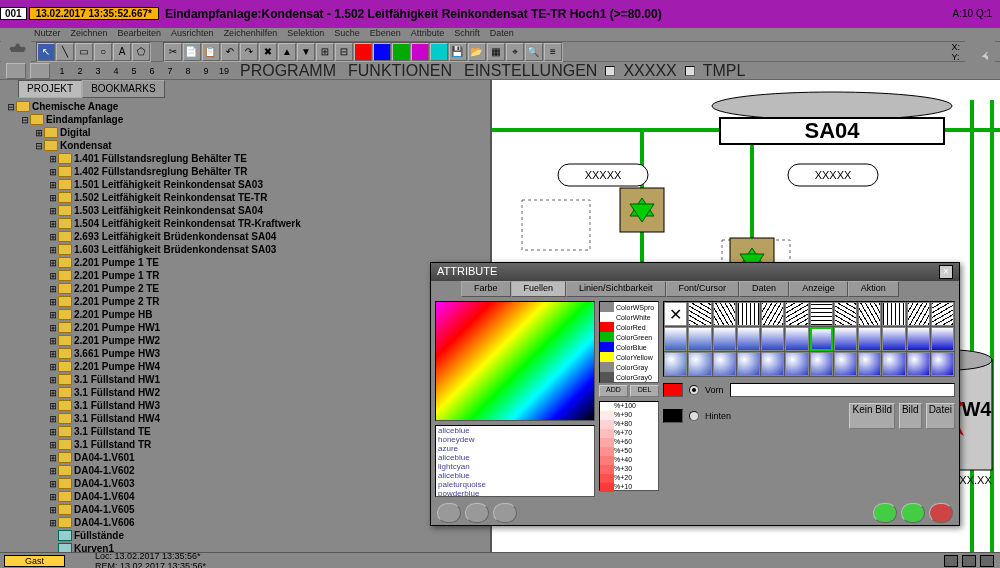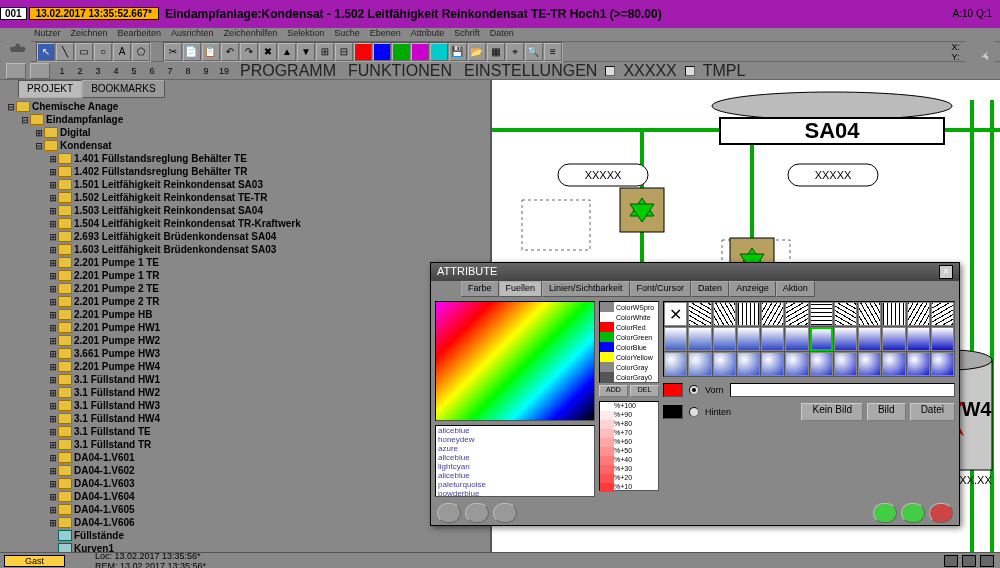--- a/index.html
+++ b/index.html
@@ -50,21 +50,21 @@
 
 .canvas { flex: 1; background: #fff; position: relative; overflow: hidden; }
 .canvas svg { position: absolute; top: 0; left: 0; }
 
 
 .dialog { position: absolute; left: 430px; top: 262px; width: 530px; background: #888; border: 1px solid #000; box-shadow: 2px 2px 6px rgba(0,0,0,0.5); }
 .dlg-title { height: 18px; background: linear-gradient(#666, #444); color: #fff; font-size: 11px; padding: 2px 6px; display: flex; justify-content: space-between; }
 .dlg-close { width: 14px; height: 14px; background: #ccc; border: 1px solid #000; text-align: center; line-height: 12px; cursor: pointer; font-size: 10px; }
 .dlg-obj { text-align: center; font-size: 10px; padding: 2px; }
 .dlg-tabs { display: flex; height: 16px; background: #888; padding-left: 30px; }
-.dlg-tab { padding: 1px 6px; font-size: 9px; background: #999; border: 1px outset #aaa; cursor: pointer; }
+.dlg-tab { padding: 1px 12px; font-size: 9px; background: #999; border: 1px outset #aaa; cursor: pointer; }
 .dlg-tab.active { background: #bbb; }
 .dlg-body { display: flex; padding: 4px; gap: 4px; }
 .dlg-left { width: 160px; }
 .gradient-box { width: 100%; height: 120px; background: linear-gradient(135deg, #f0f 0%, #f00 20%, #ff0 40%, #0f0 55%, #0ff 70%, #00f 85%, #000 100%); border: 1px inset #555; }
 .colorlist { width: 100%; height: 72px; background: #fff; border: 1px inset #555; margin-top: 4px; overflow: hidden; font-size: 8px; color: #449; }
 .colorlist div { padding: 0 2px; height: 9px; line-height: 9px; }
 .dlg-mid { width: 60px; }
 .syscolors { background: #fff; border: 1px inset #555; font-size: 7px; }
 .syscolors .row { display: flex; height: 10px; align-items: center; }
 .syscolors .sw { width: 14px; height: 10px; margin-right: 2px; }
@@ -76,21 +76,21 @@
 .dlg-right { flex: 1; }
 .fill-title { height: 14px; background: #f00; color: #000; font-size: 9px; font-weight: bold; padding: 1px 4px; }
 .pattern-grid { display: grid; grid-template-columns: repeat(12, 1fr); gap: 1px; background: #555; border: 1px inset #555; }
 .pcell { height: 24px; background: #fff; border: 1px solid #888; cursor: pointer; display: flex; align-items: center; justify-content: center; overflow: hidden; }
 .pcell.sel { border: 2px solid #0c0; }
 .opts { display: flex; align-items: center; gap: 6px; margin-top: 6px; font-size: 9px; }
 .bigsw { width: 20px; height: 14px; border: 1px inset #555; }
 .radio { width: 10px; height: 10px; border-radius: 50%; border: 1px inset #666; background: #ddd; }
 .radio.on::after { content: ''; display: block; width: 4px; height: 4px; background: #000; border-radius: 50%; margin: 2px; }
 .dlg-btns { display: flex; gap: 4px; margin-left: auto; }
-.dlg-btn { height: 18px; padding: 0 10px; background: #aaa; border: 1px outset #ccc; font-size: 10px; cursor: pointer; }
+.dlg-btn { height: 26px; padding: 0 2px; background: #aaa; border: 1px outset #ccc; font-size: 10px; cursor: pointer; }
 .dlg-foot { height: 24px; display: flex; align-items: center; padding: 2px 6px; gap: 4px; }
 .footbtn { width: 24px; height: 20px; background: #999; border: 1px outset #bbb; border-radius: 10px; cursor: pointer; }
 .footbtn.green { background: #4c4; }
 .footbtn.red { background: #c44; }
 
 
 .status { position: absolute; bottom: 0; left: 0; right: 0; height: 16px; display: flex; align-items: center; background: #888; border-top: 1px solid #555; font-size: 9px; }
 .status .user { background: #ffd040; padding: 0 20px; border: 1px solid #000; margin-left: 4px; }
 .status .times { color: #000; margin-left: 30px; font-family: monospace; }
 .status .right { margin-left: auto; padding-right: 6px; display: flex; gap: 4px; }

